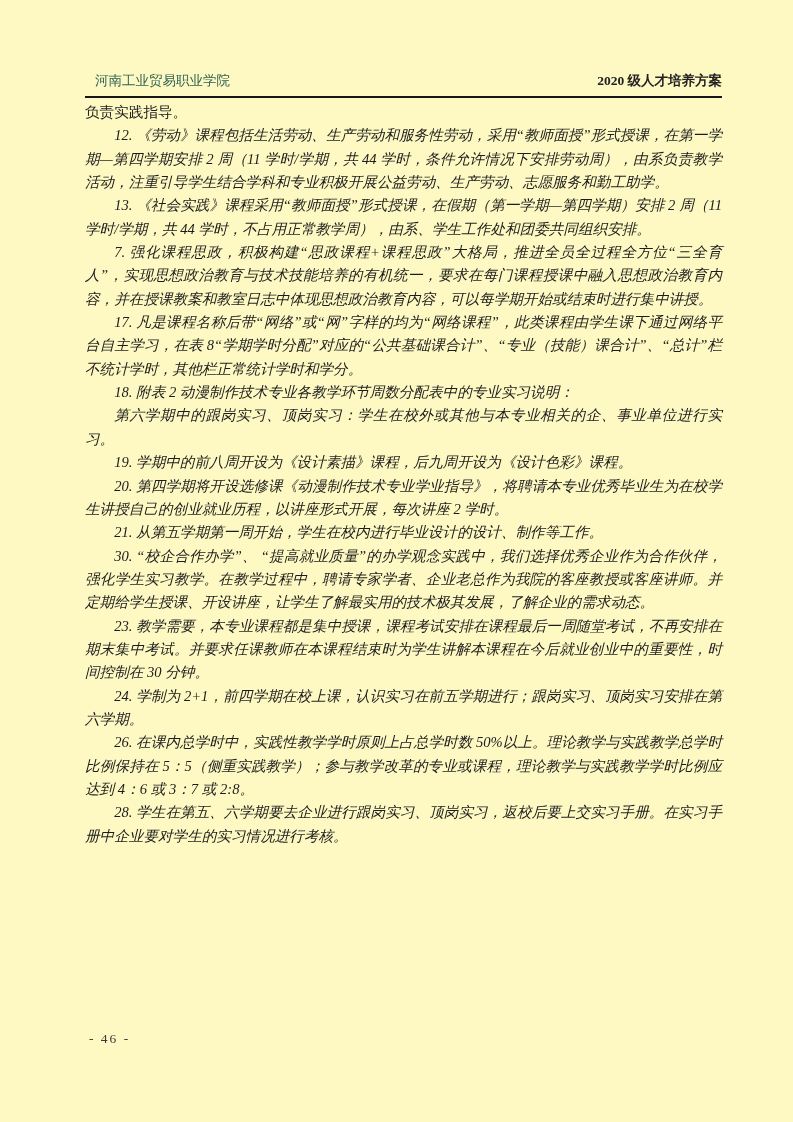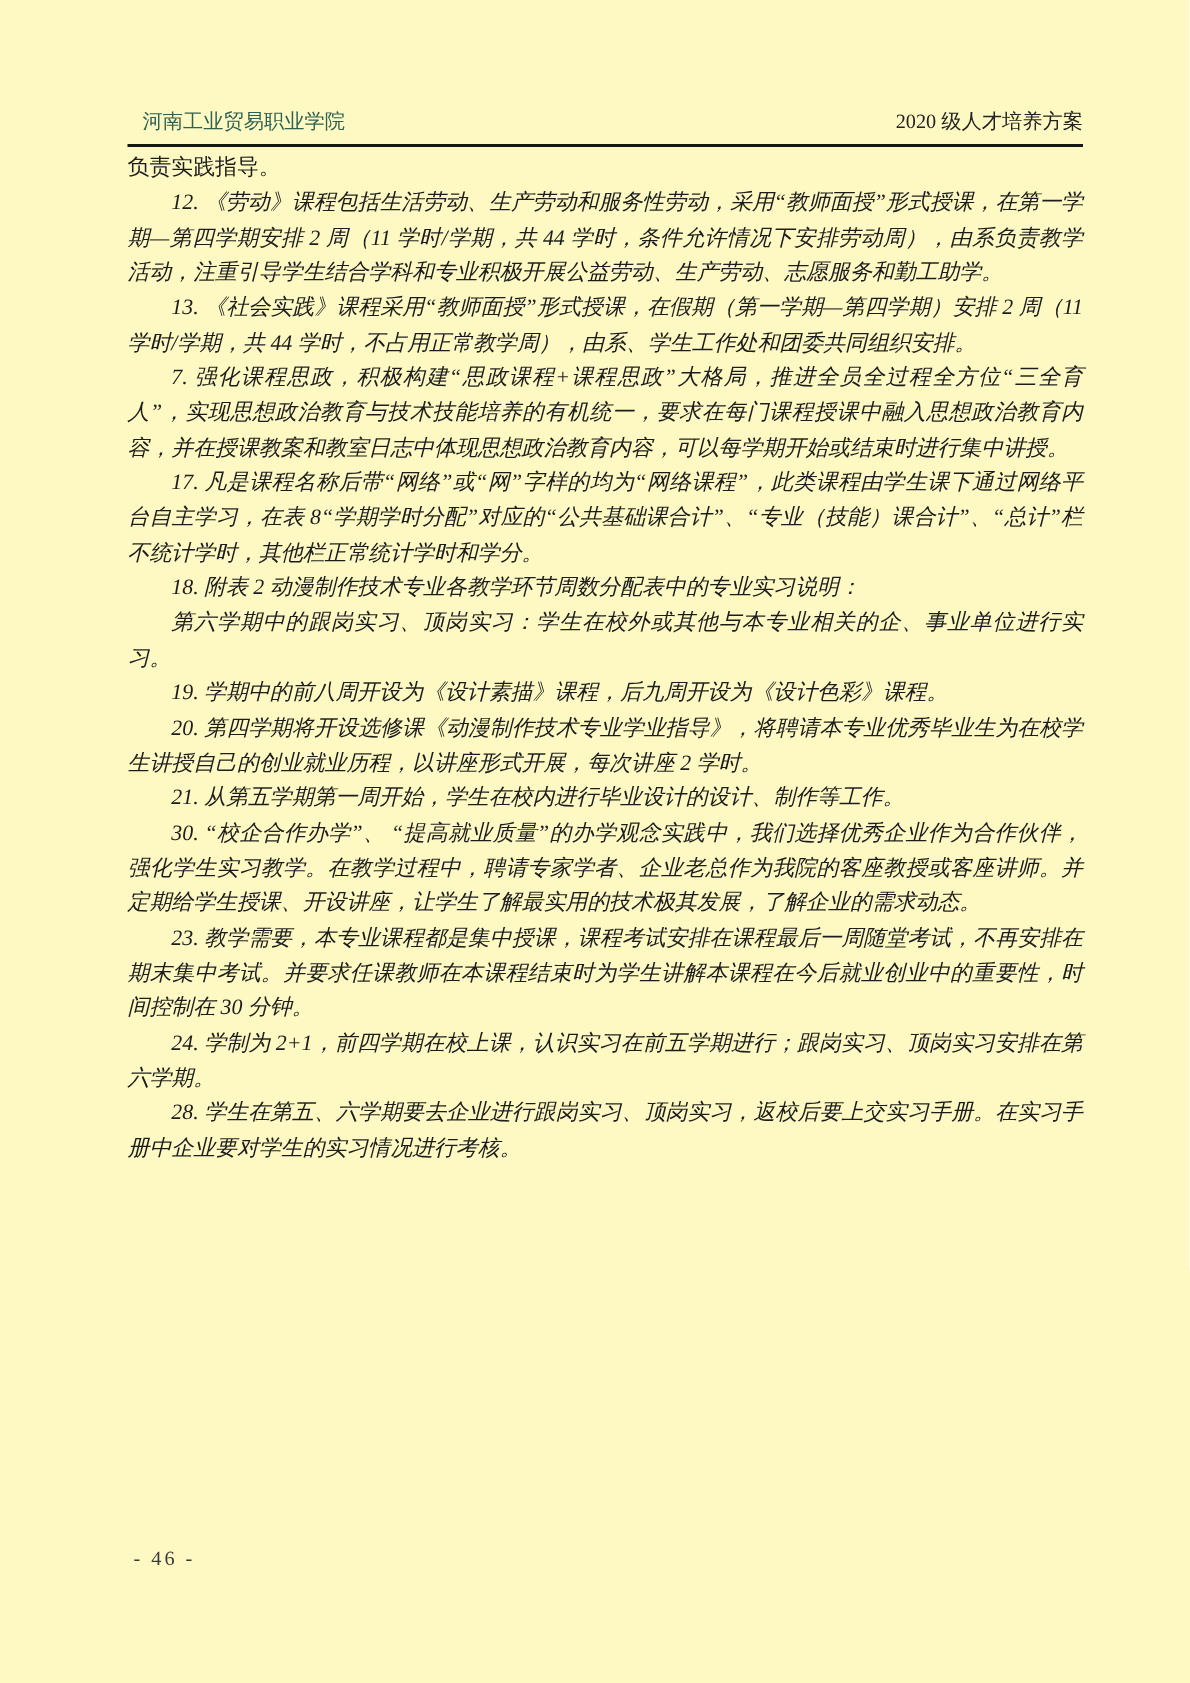--- a/index.html
+++ b/index.html
@@ -64,38 +64,39 @@
     letter-spacing: 2px;
   }
 </style>
 </head>
 <body>
 
 <div class="page" style="background: #fef9c3;">
 
   <div class="header">
     <span class="header-school" style="color: rgb(45, 97, 82);">河南工业贸易职业学院</span>
-    <span class="header-title" style="color: rgb(34, 34, 34);">2020 级人才培养方案</span>
+    <span class="header-title" style="color: rgb(34, 34, 34); font-weight: bold;">2020 级人才培养方案</span>
   </div>
 
   <div class="header-rule" style="border-bottom-color: rgb(22, 22, 22);"></div>
 
   <div class="body-text" style="color: rgb(28, 28, 28);">
 
   <p class="para">负责实践指导。</p>
       <p class="para indent">12. 《劳动》课程包括生活劳动、生产劳动和服务性劳动，采用“教师面授”形式授课，在第一学期—第四学期安排 2 周（11 学时/学期，共 44 学时，条件允许情况下安排劳动周），由系负责教学活动，注重引导学生结合学科和专业积极开展公益劳动、生产劳动、志愿服务和勤工助学。</p>
       <p class="para indent">13. 《社会实践》课程采用“教师面授”形式授课，在假期（第一学期—第四学期）安排 2 周（11 学时/学期，共 44 学时，不占用正常教学周），由系、学生工作处和团委共同组织安排。</p>
       <p class="para indent">7. 强化课程思政，积极构建“思政课程+课程思政”大格局，推进全员全过程全方位“三全育人”，实现思想政治教育与技术技能培养的有机统一，要求在每门课程授课中融入思想政治教育内容，并在授课教案和教室日志中体现思想政治教育内容，可以每学期开始或结束时进行集中讲授。</p>
       <p class="para indent">17. 凡是课程名称后带“网络”或“网”字样的均为“网络课程”，此类课程由学生课下通过网络平台自主学习，在表 8“学期学时分配”对应的“公共基础课合计”、“专业（技能）课合计”、“总计”栏不统计学时，其他栏正常统计学时和学分。</p>
       <p class="para indent">18. 附表 2 动漫制作技术专业各教学环节周数分配表中的专业实习说明：</p>
       <p class="para indent">第六学期中的跟岗实习、顶岗实习：学生在校外或其他与本专业相关的企、事业单位进行实习。</p>
       <p class="para indent">19. 学期中的前八周开设为《设计素描》课程，后九周开设为《设计色彩》课程。</p>
       <p class="para indent">20. 第四学期将开设选修课《动漫制作技术专业学业指导》，将聘请本专业优秀毕业生为在校学生讲授自己的创业就业历程，以讲座形式开展，每次讲座 2 学时。</p>
       <p class="para indent">21. 从第五学期第一周开始，学生在校内进行毕业设计的设计、制作等工作。</p>
       <p class="para indent">30. “校企合作办学”、 “提高就业质量”的办学观念实践中，我们选择优秀企业作为合作伙伴，强化学生实习教学。在教学过程中，聘请专家学者、企业老总作为我院的客座教授或客座讲师。并定期给学生授课、开设讲座，让学生了解最实用的技术极其发展，了解企业的需求动态。</p>
       <p class="para indent">23. 教学需要，本专业课程都是集中授课，课程考试安排在课程最后一周随堂考试，不再安排在期末集中考试。并要求任课教师在本课程结束时为学生讲解本课程在今后就业创业中的重要性，时间控制在 30 分钟。</p>
       <p class="para indent">24. 学制为 2+1，前四学期在校上课，认识实习在前五学期进行；跟岗实习、顶岗实习安排在第六学期。</p>
+      <p class="para indent">26. 在课内总学时中，实践性教学学时原则上占总学时数 50%以上。理论教学与实践教学总学时比例保持在 5：5（侧重实践教学）；参与教学改革的专业或课程，理论教学与实践教学学时比例应达到 4：6 或 3：7 或 2:8。</p>
       <p class="para indent">28. 学生在第五、六学期要去企业进行跟岗实习、顶岗实习，返校后要上交实习手册。在实习手册中企业要对学生的实习情况进行考核。</p>
     </div>
 
   <div class="footer" style="color: rgb(58, 58, 58);">- 46 -</div>
 
 </div>
 
 </body></html>

